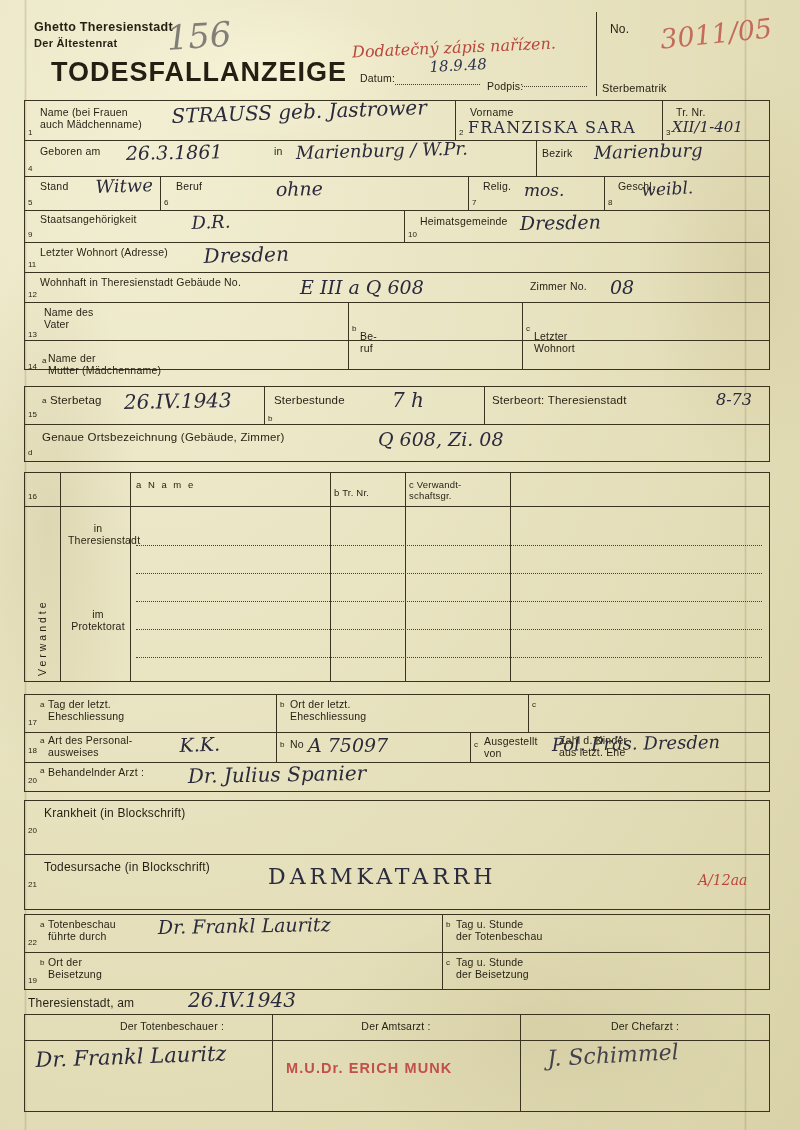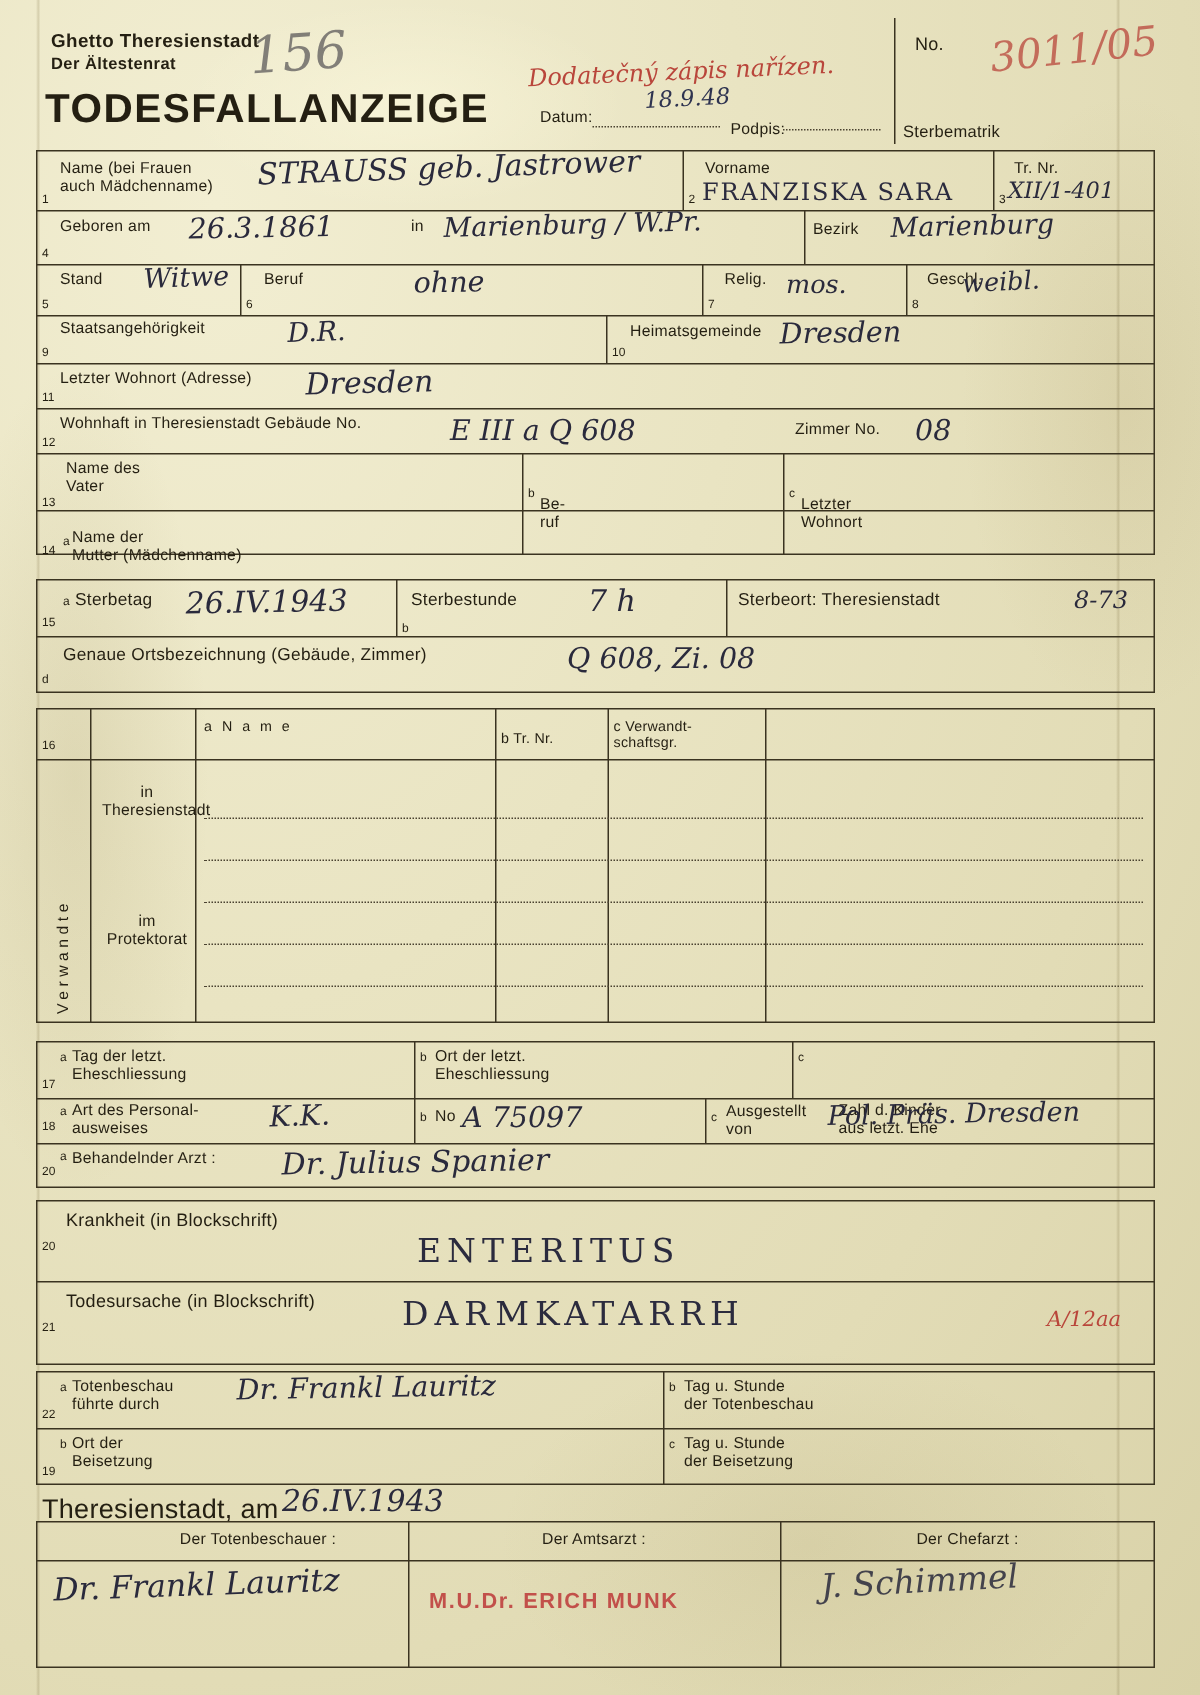--- a/index.html
+++ b/index.html
@@ -73,20 +73,21 @@
   .redink{position:absolute;color:#b9463b;font-family:"DejaVu Serif",serif;font-style:italic;white-space:nowrap;}
 
   
   .hdr-title{
     position:absolute;font-weight:bold;font-size:12.5px;color:#241f12;letter-spacing:.3px;
   }
   .big-title{
     position:absolute;
     font-size:27px;font-weight:bold;letter-spacing:1px;color:#241f12;
     font-family:"Liberation Sans", sans-serif;
+    margin-left:21px;
   }
   .munk{
     position:absolute;
     color:#c2504a;
     font-weight:bold;
     font-size:14.5px;
     letter-spacing:1.1px;
     font-family:"Liberation Sans", sans-serif;
   }
   .dotline{position:absolute;border-bottom:1px dotted #4a4230;}
@@ -285,21 +286,20 @@
 
   <div class="num" style="left:28px;top:776px;">20</div>
   <div class="num" style="left:40px;top:766px;">a</div>
   <div class="lbl" style="left:48px;top:766px;">Behandelnder Arzt :</div>
   <div class="hw" style="left:188px;top:764px;font-size:20px;transform:rotate(-1deg);">Dr. Julius Spanier</div>
 
   <div class="frame" style="left:24px;top:800px;width:746px;height:110px;"></div>
   <div class="line hl" style="left:24px;top:854px;width:746px;"></div>
   <div class="num" style="left:28px;top:826px;">20</div>
   <div class="lbl" style="left:44px;top:806px;font-size:12px;">Krankheit (in Blockschrift)</div>
-  <div class="block" style="left:278px;top:822px;font-size:22px;letter-spacing:4px;font-family:'DejaVu Serif',serif;">ENTERITUS</div>
   <div class="num" style="left:28px;top:880px;">21</div>
   <div class="lbl" style="left:44px;top:860px;font-size:12px;">Todesursache (in Blockschrift)</div>
   <div class="block" style="left:268px;top:864px;font-size:22px;letter-spacing:4px;font-family:'DejaVu Serif',serif;">DARMKATARRH</div>
   <div class="redink" style="left:698px;top:872px;font-size:14px;">A/12aa</div>
 
   <div class="frame" style="left:24px;top:914px;width:746px;height:76px;"></div>
   <div class="line hl" style="left:24px;top:952px;width:746px;"></div>
   <div class="line vl" style="left:442px;top:914px;height:76px;"></div>
   <div class="num" style="left:28px;top:938px;">22</div>
   <div class="num" style="left:40px;top:920px;">a</div>
@@ -310,21 +310,21 @@
   <div class="lbl" style="left:456px;top:918px;">Tag u. Stunde
 der Totenbeschau</div>
   <div class="num" style="left:28px;top:976px;">19</div>
   <div class="num" style="left:40px;top:958px;">b</div>
   <div class="lbl" style="left:48px;top:956px;">Ort der
 Beisetzung</div>
   <div class="num" style="left:446px;top:958px;">c</div>
   <div class="lbl" style="left:456px;top:956px;">Tag u. Stunde
 der Beisetzung</div>
 
-  <div class="lbl" style="left:28px;top:996px;font-size:18px;">Theresienstadt, am</div>
+  <div class="lbl" style="left:28px;top:996px;font-size:12px;">Theresienstadt, am</div>
   <div class="hw" style="left:188px;top:988px;font-size:20px;">26.IV.1943</div>
 
   <div class="frame" style="left:24px;top:1014px;width:746px;height:98px;"></div>
   <div class="line hl" style="left:24px;top:1040px;width:746px;"></div>
   <div class="line vl" style="left:272px;top:1014px;height:98px;"></div>
   <div class="line vl" style="left:520px;top:1014px;height:98px;"></div>
 
   <div class="lbl" style="left:24px;top:1020px;width:248px;text-align:center;margin-left:24px;">Der Totenbeschauer :</div>
   <div class="lbl" style="left:272px;top:1020px;width:248px;text-align:center;">Der Amtsarzt :</div>
   <div class="lbl" style="left:520px;top:1020px;width:250px;text-align:center;">Der Chefarzt :</div>

